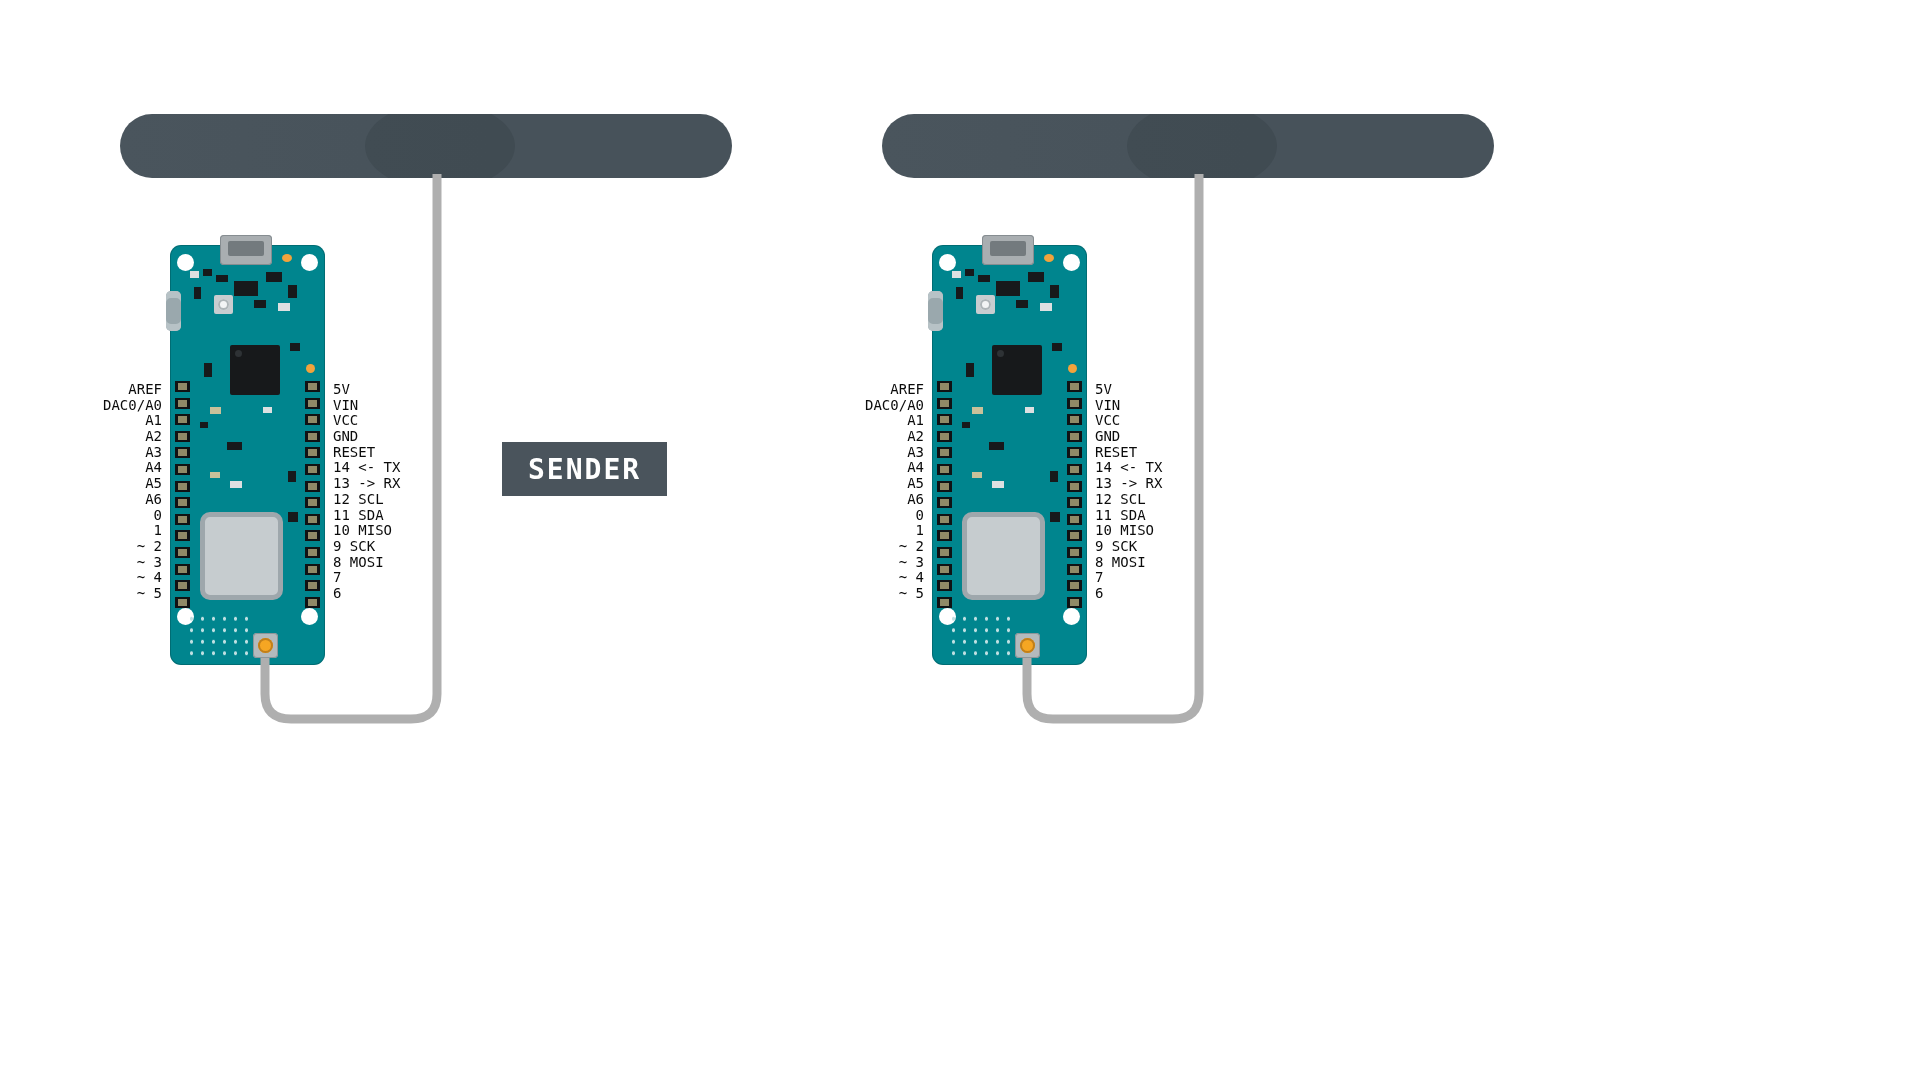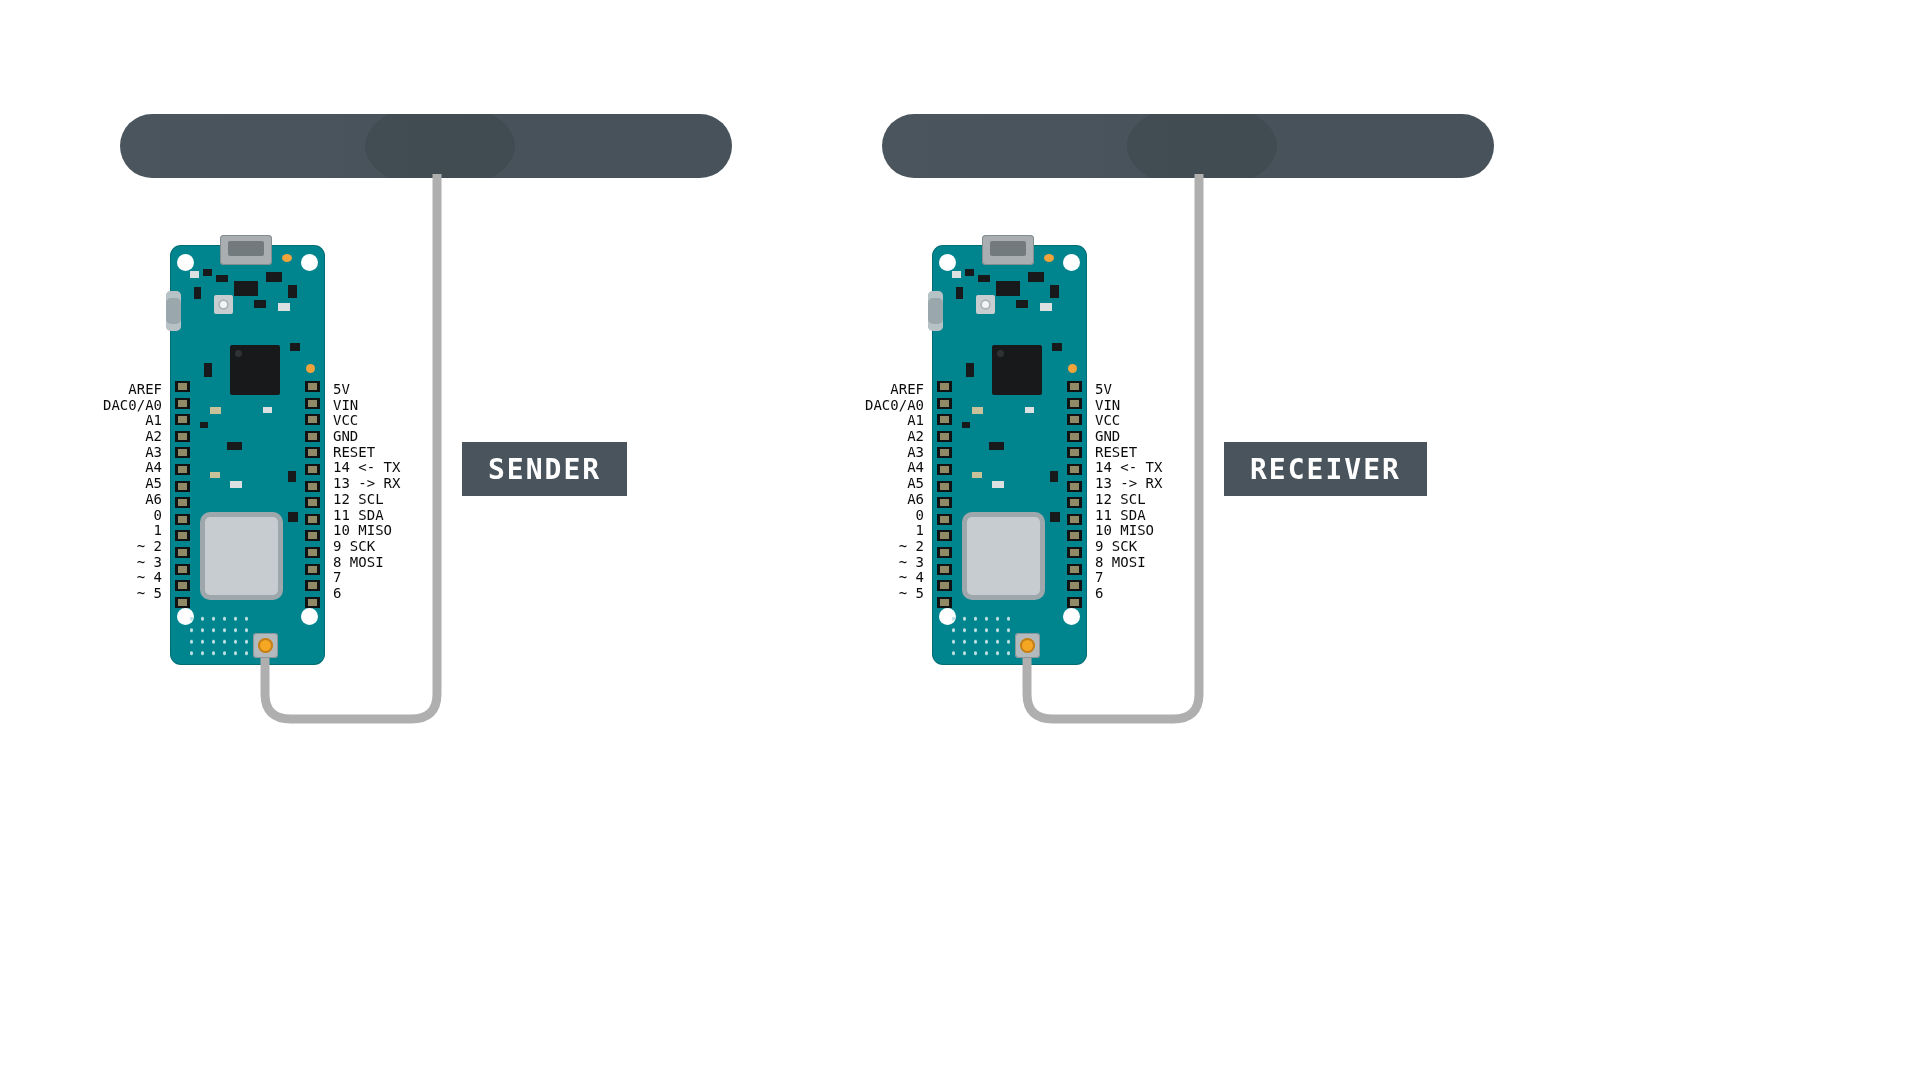--- a/index.html
+++ b/index.html
@@ -91,21 +91,21 @@
   }
 
   
   .pin-labels { position: absolute; top: 382px; font-size: 14px; font-weight: normal; color: var(--pin-label, #0B0B0B); }
   .pin-labels.left  { left: 20px;  width: 142px; text-align: right; }
   .pin-labels.right { left: 333px; width: 180px; text-align: left; }
   .pin-label { height: 15.7px; line-height: 15.7px; white-space: pre; }
 
   
   .role-label {
-    position: absolute; left: 462px; top: 442px; height: 54px;
+    position: absolute; left: 502px; top: 442px; height: 54px;
     background: var(--role-box, #4A545C); color: var(--role-text, #ffffff);
     font-size: 28px; font-weight: bold; letter-spacing: 2px;
     display: inline-flex; align-items: center; padding: 0 26px; white-space: nowrap;
   }
 </style>
 </head>
 <body>
 
 <div class="module" id="module-sender">
 
@@ -337,14 +337,13 @@
       <div class="pin-label">13 -&gt; RX</div>
       <div class="pin-label">12 SCL</div>
       <div class="pin-label">11 SDA</div>
       <div class="pin-label">10 MISO</div>
       <div class="pin-label">9 SCK</div>
       <div class="pin-label">8 MOSI</div>
       <div class="pin-label">7</div>
       <div class="pin-label">6</div>
     </div>
 
-  <div class="role-label">RECEIVER</div>
 </div>
 
 </body></html>

